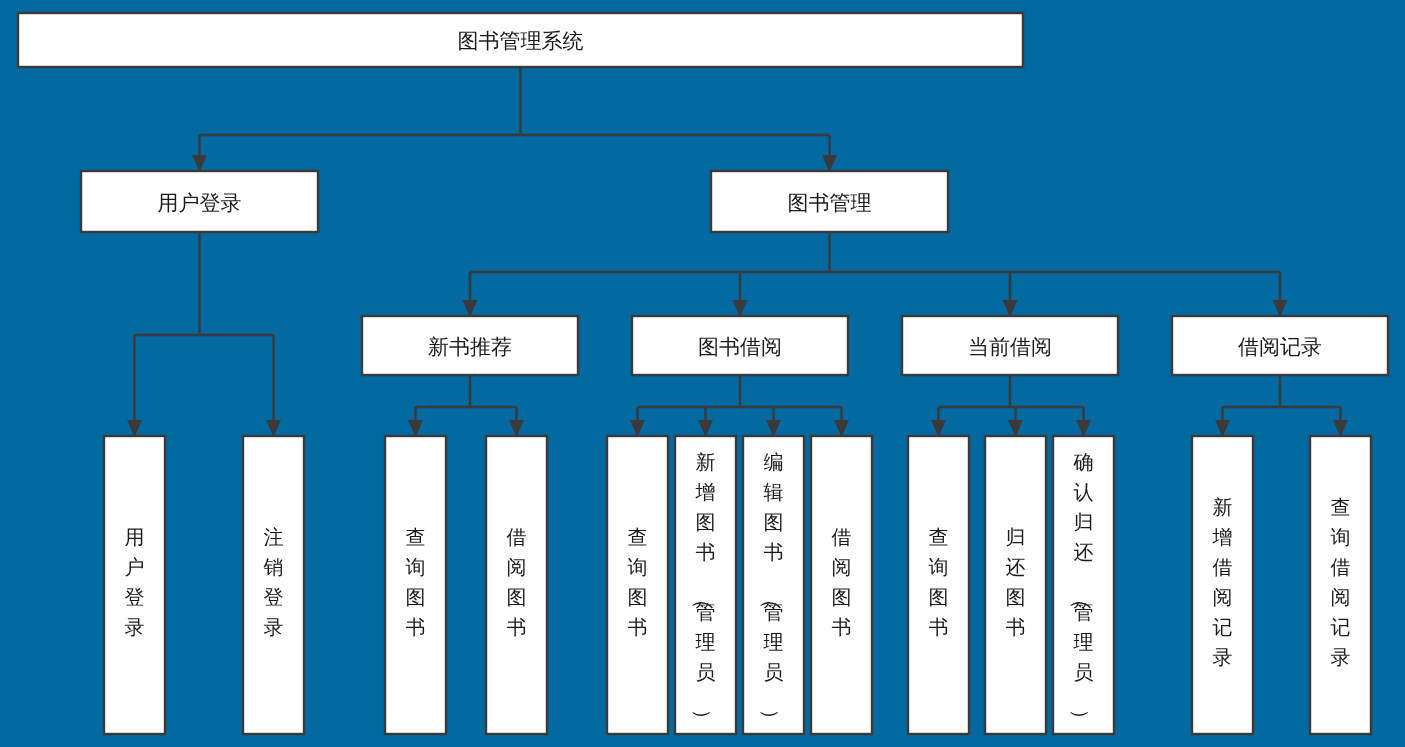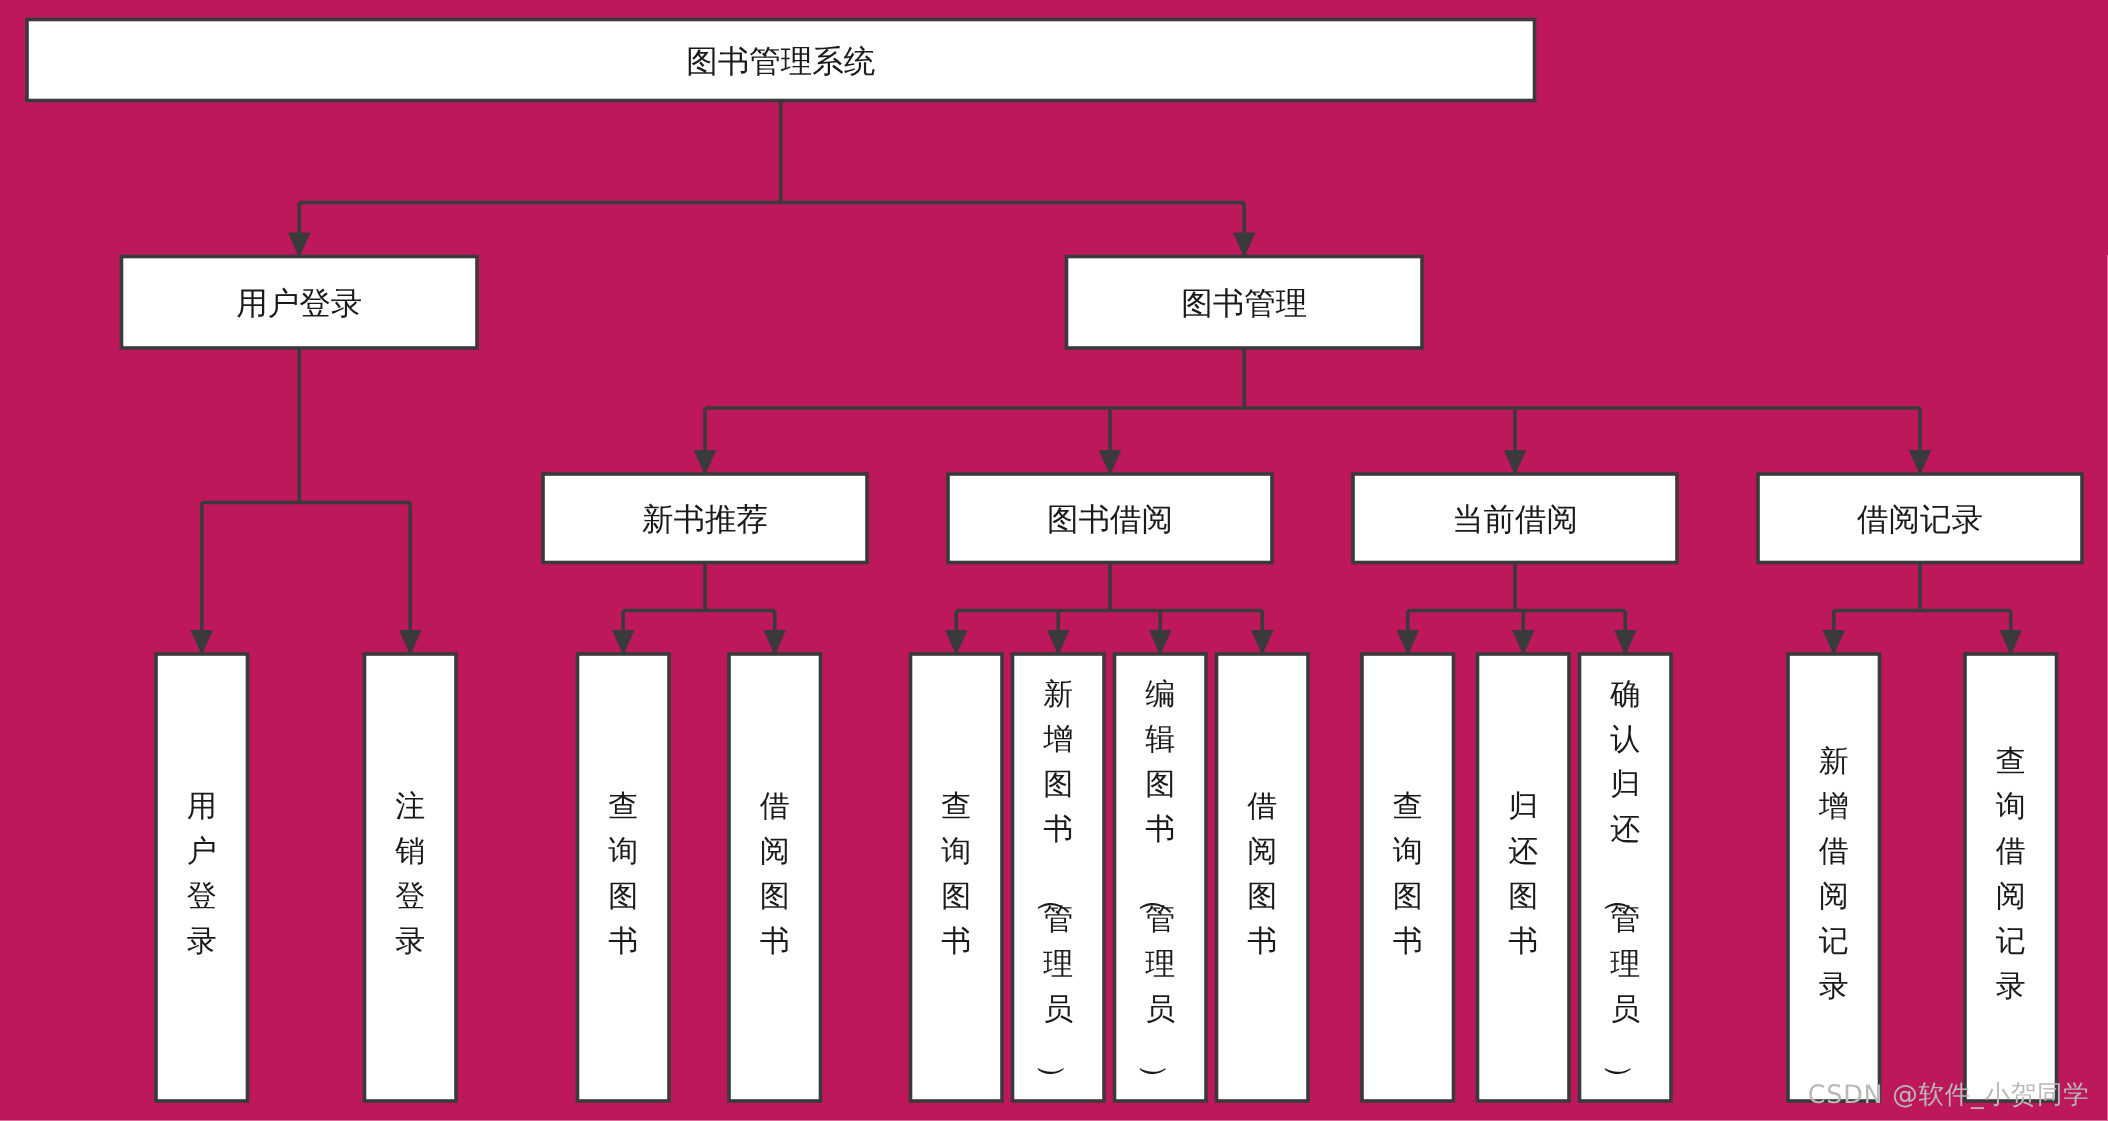--- a/index.html
+++ b/index.html
@@ -10,21 +10,21 @@
   body {
     width: 1405px;
     height: 747px;
     font-family: "DejaVu Sans", "Liberation Sans", sans-serif;
     overflow: hidden;
   }
   #diagram-root {
     position: relative;
     width: 1405px;
     height: 747px;
-    background: #be185d;
+    background: #0369a1;
   }
   svg.diagram-svg {
     position: absolute;
     top: 0;
     left: 0;
     width: 1405px;
     height: 747px;
   }
   .node-box {
     fill: #ffffff;
@@ -201,14 +201,13 @@
         <g>
           <rect x="1192" y="436" width="61" height="298" class="node-box"></rect>
           <text x="1222.5" y="514" class="node-label-v"><tspan x="1222.5" dy="0">新</tspan><tspan x="1222.5" dy="30">增</tspan><tspan x="1222.5" dy="30">借</tspan><tspan x="1222.5" dy="30">阅</tspan><tspan x="1222.5" dy="30">记</tspan><tspan x="1222.5" dy="30">录</tspan></text>
         </g>
         <g>
           <rect x="1310" y="436" width="61" height="298" class="node-box"></rect>
           <text x="1340.5" y="514" class="node-label-v"><tspan x="1340.5" dy="0">查</tspan><tspan x="1340.5" dy="30">询</tspan><tspan x="1340.5" dy="30">借</tspan><tspan x="1340.5" dy="30">阅</tspan><tspan x="1340.5" dy="30">记</tspan><tspan x="1340.5" dy="30">录</tspan></text>
         </g>
       </g>
   </svg>
-  <div class="watermark-text">CSDN @软件_小贺同学</div>
 </div>
 
 </body></html>

